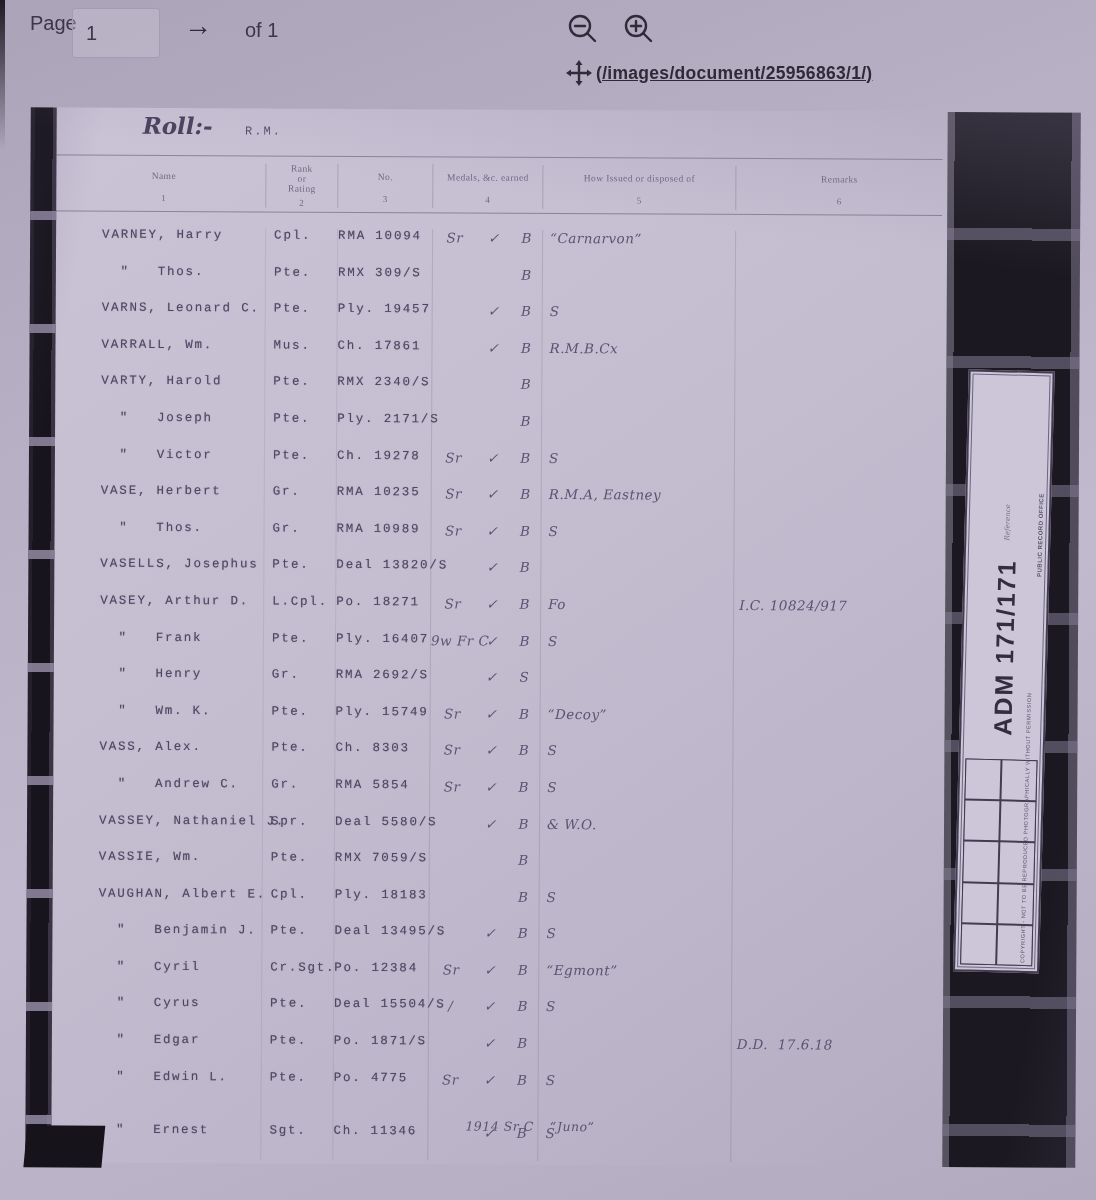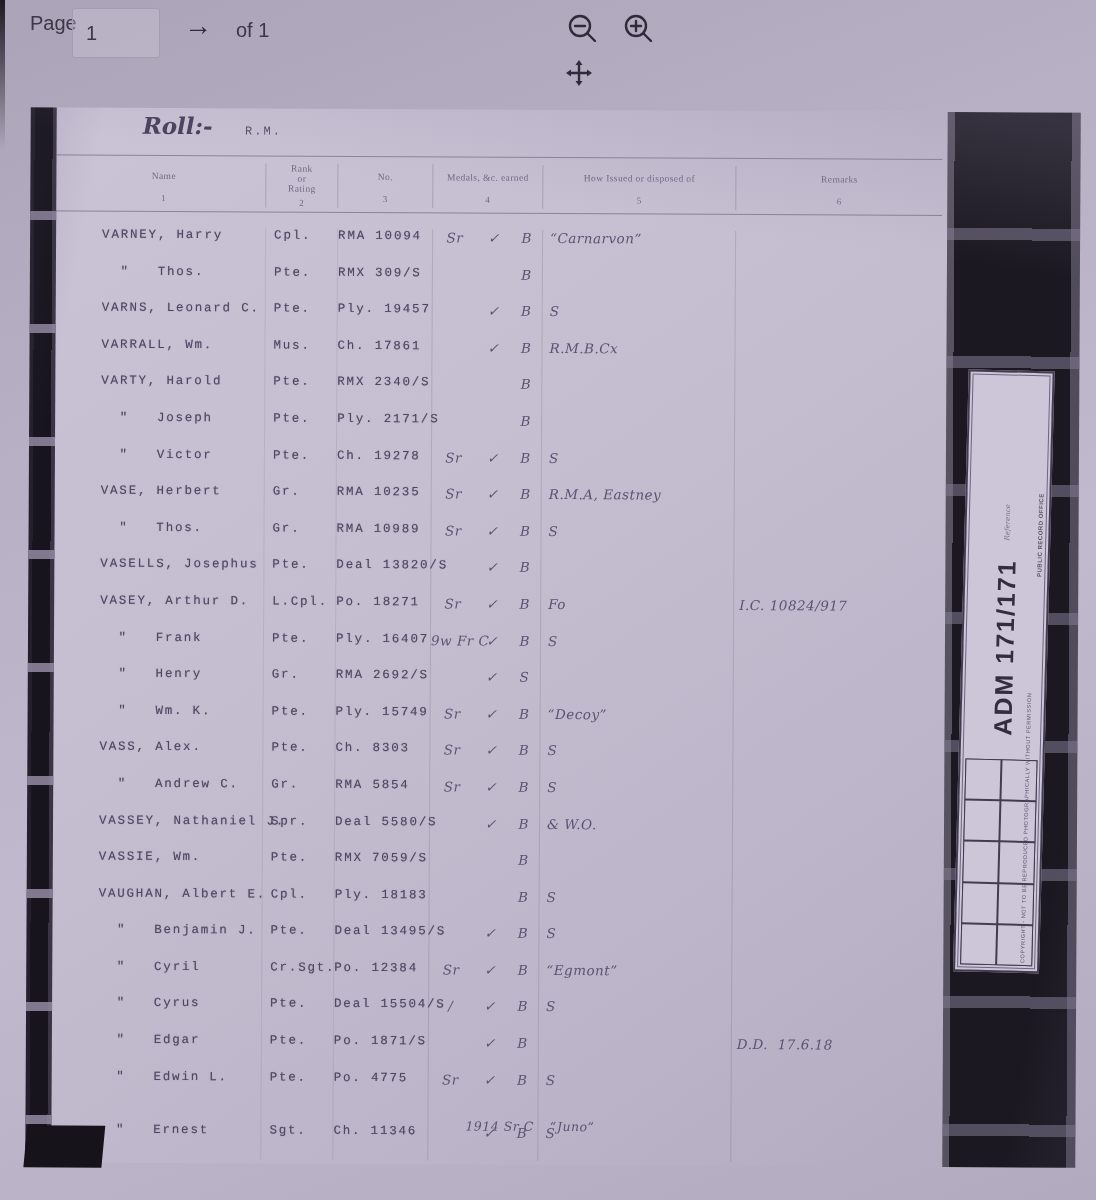--- a/index.html
+++ b/index.html
@@ -11,21 +11,21 @@
   }
   
   .toolbar { position:absolute; inset:0 0 auto 0; height:110px; }
   .page-label { position:absolute; left:30px; top:12px; font-size:20px; color:#3b3748; }
   .page-input {
     position:absolute; left:72px; top:8px; width:88px; height:50px;
     background:rgba(210,203,220,.35); border:1.5px solid #a59cb4; border-radius:3px;
     font:20px "Liberation Sans", sans-serif; color:#3b3748; padding-left:13px; outline:none;
   }
   .next-arrow { position:absolute; left:184px; top:10px; font-size:28px; color:#2f2b3a; cursor:pointer; }
-  .of-label { position:absolute; left:236px; top:19px; font-size:20px; color:#3b3748; }
+  .of-label { position:absolute; left:245px; top:19px; font-size:20px; color:#3b3748; }
   .zoomout-btn { position:absolute; left:564px; top:10px; cursor:pointer; }
   .zoomin-btn  { position:absolute; left:620px; top:10px; cursor:pointer; }
   .link-row { position:absolute; left:566px; top:60px; display:flex; align-items:center; gap:4px; }
   .image-link { font-size:17.5px; font-weight:bold; color:#2e2a38; text-decoration:underline; letter-spacing:.3px; }
   .photo-edge { position:absolute; left:0; top:0; width:5px; height:150px;
     background:linear-gradient(180deg,#1d1a24,rgba(29,26,36,0)); }
   
   .scan { position:absolute; left:28px; top:110px; width:1050px; height:1055px; transform:rotate(.3deg); }
   .scan::after { content:""; position:absolute; inset:0; pointer-events:none;
     background:
@@ -129,20 +129,21 @@
 
   <span class="link-row">
     <svg width="26" height="26" viewBox="0 0 26 26">
       <line class="st" x1="13" y1="4" x2="13" y2="22"></line>
       <line class="st" x1="4" y1="13" x2="22" y2="13"></line>
       <polygon class="fl" points="13,0 9.5,5 16.5,5"></polygon>
       <polygon class="fl" points="13,26 9.5,21 16.5,21"></polygon>
       <polygon class="fl" points="0,13 5,9.5 5,16.5"></polygon>
       <polygon class="fl" points="26,13 21,9.5 21,16.5"></polygon>
     </svg>
+    <a class="image-link" href="#">(/images/document/25956863/1/)</a>
   </span>
   <div class="photo-edge"></div>
 </div>
 
 <div class="scan">
   <div class="paper">
     <div class="roll-line">
       <span class="roll-title">Roll:-</span>
       <span class="roll-series">R.M.</span>
     </div>

